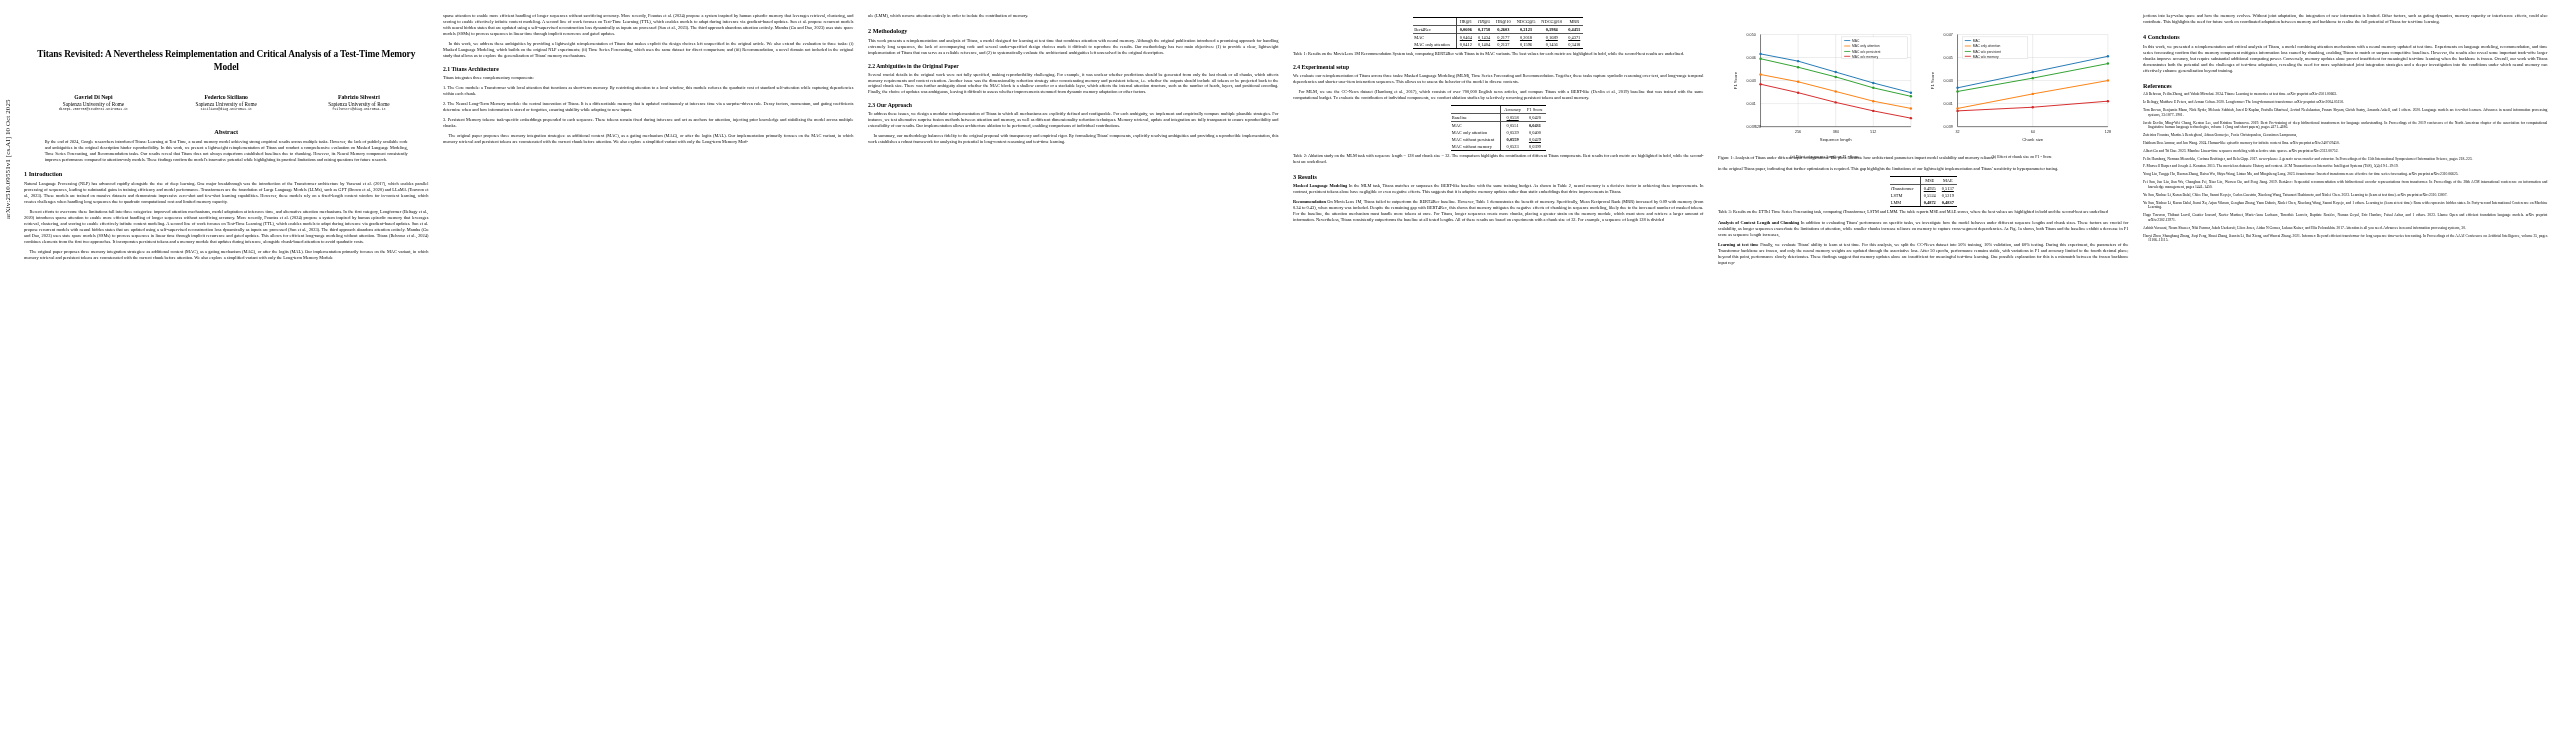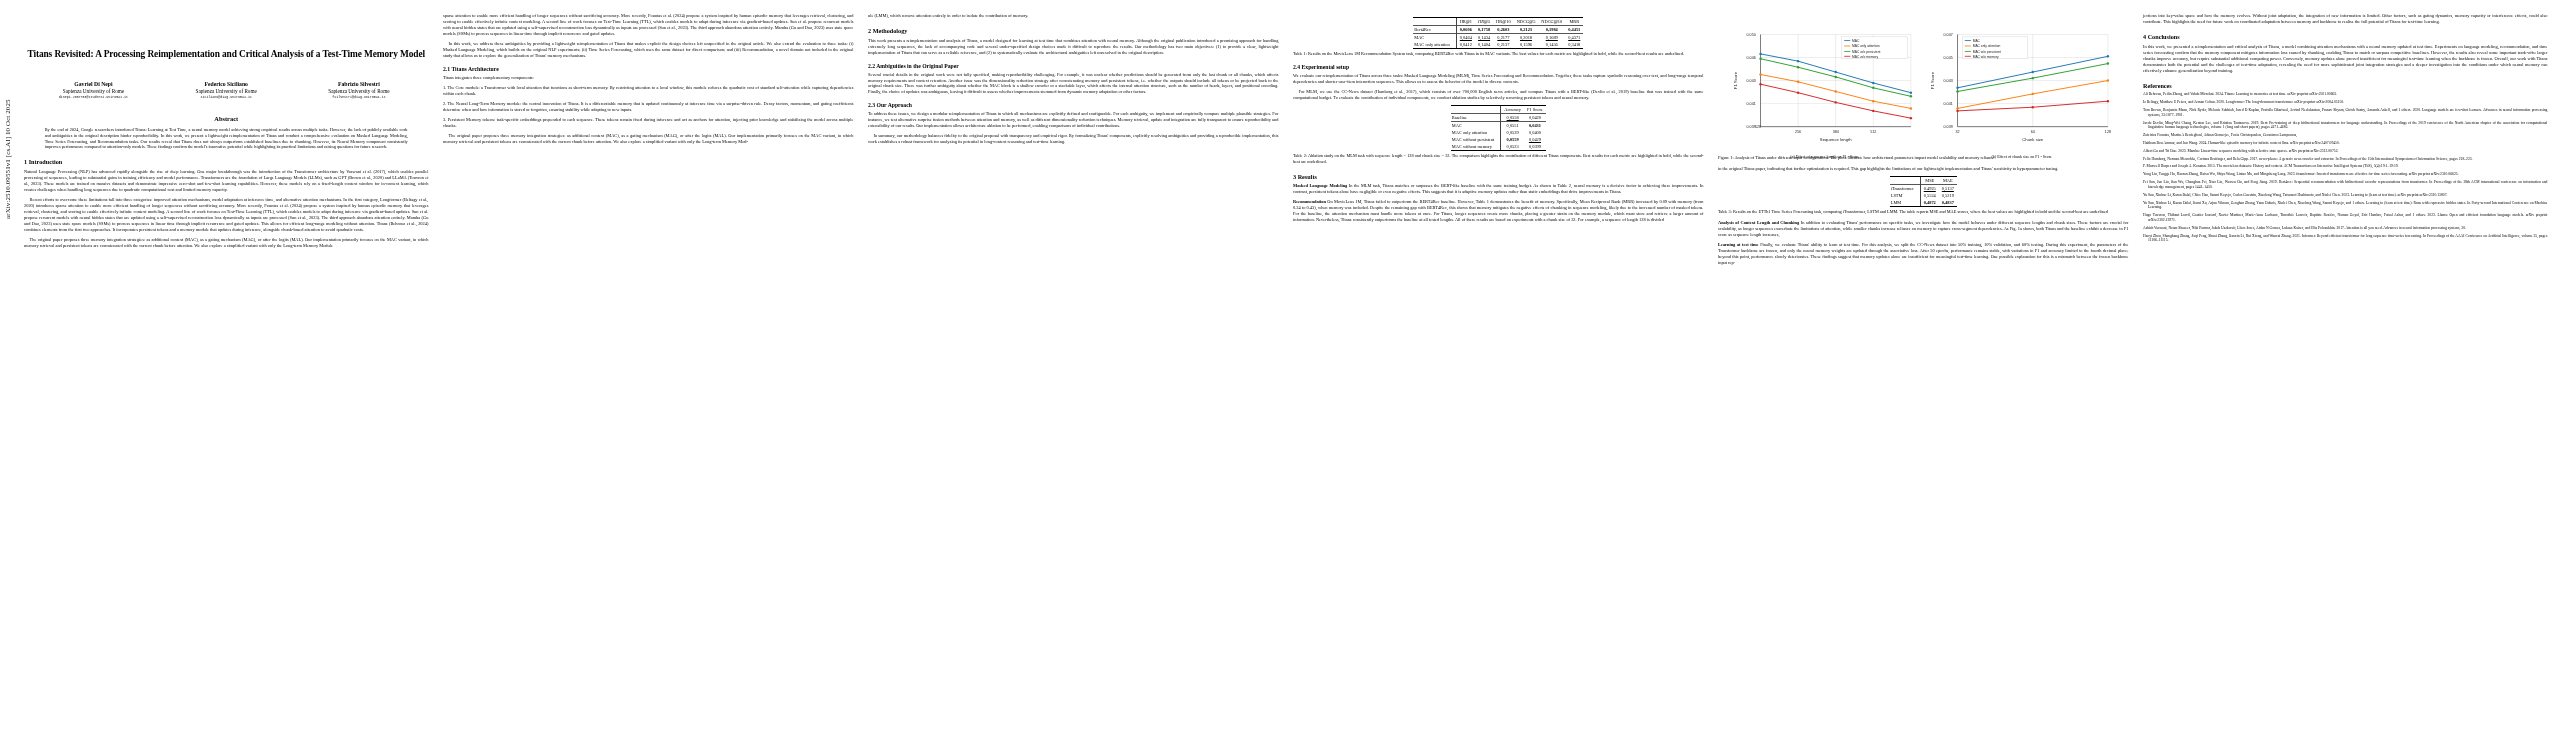--- a/index.html
+++ b/index.html
@@ -76,21 +76,21 @@
 </head>
 <body>
 
 <div class="page">
 
   <div class="arxiv-stamp">arXiv:2510.09551v1  [cs.AI]  10 Oct 2025</div>
 
   <div class="cols">
 
     <div class="col c1">
-      <div class="title">Titans Revisited: A Processing Reimplementation and Critical Analysis of a Test-Time Memory Model</div>
+      <div class="title">Titans Revisited: A Nevertheless Reimplementation and Critical Analysis of a Test-Time Memory Model</div>
 
       <div class="authors">
         <div class="author">
           <div class="nm">Gavriel Di Nepi</div>
           <div class="af">Sapienza University of Rome</div>
           <div class="em">dinepi.2067753@studenti.uniroma1.it</div>
         </div>
         <div class="author">
           <div class="nm">Federico Siciliano</div>
           <div class="af">Sapienza University of Rome</div>

